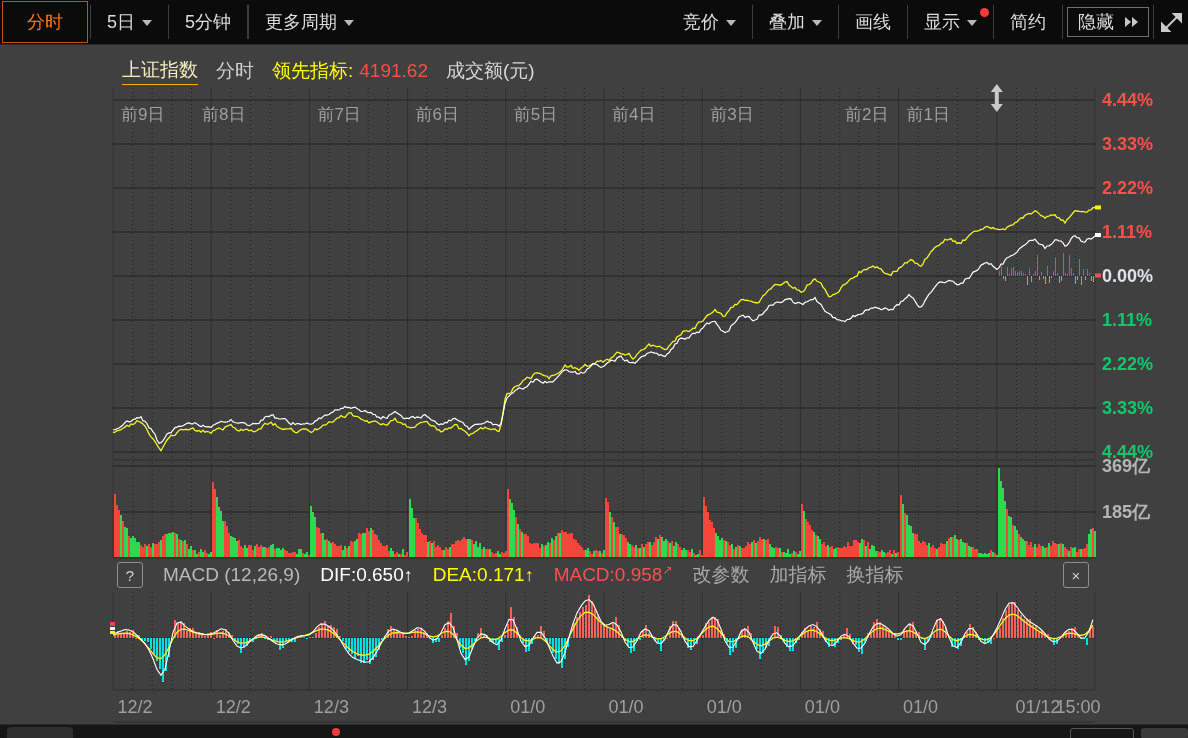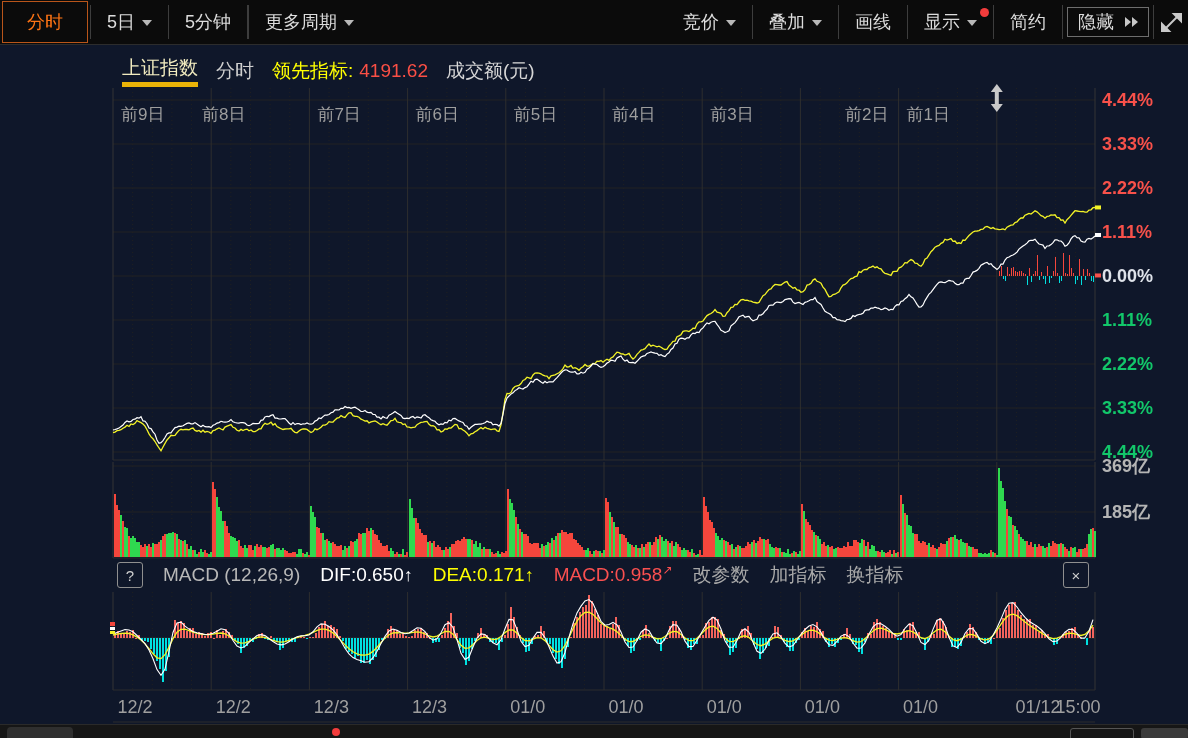--- a/index.html
+++ b/index.html
@@ -1,16 +1,16 @@
 <!DOCTYPE html>
 <html><head>
 <meta charset="utf-8">
 <style>
   html,body{margin:0;padding:0;background:#000;}
-  #app{position:relative;width:1188px;height:738px;background:#0f172a;overflow:hidden;
+  #app{position:relative;width:1188px;height:738px;background:#404040;overflow:hidden;
        font-family:"Liberation Sans",sans-serif;-webkit-font-smoothing:antialiased;}
   #cv{position:absolute;left:0;top:0;z-index:1;}
   .ovl{position:absolute;z-index:2;}
   
   #toolbar{position:absolute;left:0;top:0;width:1188px;height:44px;background:#0b0b0b;
            border-bottom:1px solid #2c2c2c;display:flex;justify-content:space-between;z-index:3;}
   .tbgrp{display:flex;align-items:stretch;}
   .tb-btn{position:relative;display:flex;align-items:center;gap:7px;padding:0 16px;margin:0;
           background:transparent;border:none;color:#dcdcdc;font-size:18px;
           font-family:"Liberation Sans",sans-serif;cursor:pointer;white-space:nowrap;}
@@ -18,21 +18,21 @@
   .tb-sep{width:1px;background:#3d3d3d;margin:5px 0;}
   .caret{width:0;height:0;border-left:5px solid transparent;border-right:5px solid transparent;
          border-top:6px solid #b9b9b9;margin-top:2px;}
   .boxed{border:1px solid #6e6e6e;margin:7px 4px;padding:0 10px;}
   .dot{position:absolute;top:8px;right:4px;width:9px;height:9px;border-radius:50%;background:#f23c3c;}
   .chev{width:0;height:0;border-top:5px solid transparent;border-bottom:5px solid transparent;
         border-left:6px solid #c9c9c9;display:inline-block;}
   .chevwrap{display:inline-flex;gap:1px;margin-left:4px;}
   
   #hdr{left:122px;top:56px;height:30px;display:flex;align-items:center;gap:18px;font-size:19px;}
-  .h-sym{color:#f2ecc0;border-bottom:5px solid #eab308;padding-bottom:1px;}
+  .h-sym{color:#f2ecc0;border-bottom:1px solid #eab308;padding-bottom:1px;}
   .h-per{color:#cfcfcf;}
   .h-leadlbl{color:#ffff00;}
   .h-leadval{color:#fa4f45;margin-left:-12px;}
   .h-turn{color:#d6d6d6;}
   
   .axlbl{position:absolute;font-size:18px;line-height:18px;white-space:nowrap;font-weight:bold;}
   .tone-r{color:#f8514a;} .tone-g{color:#12c76a;} .tone-w{color:#dfe3ea;} .tone-gray{color:#b5b5b5;}
   .daylbl{position:absolute;font-size:17px;line-height:17px;color:#9e9e9e;white-space:nowrap;}
   .tmlbl{position:absolute;font-size:18px;line-height:18px;color:#9f9f9f;white-space:nowrap;text-align:center;}
   

